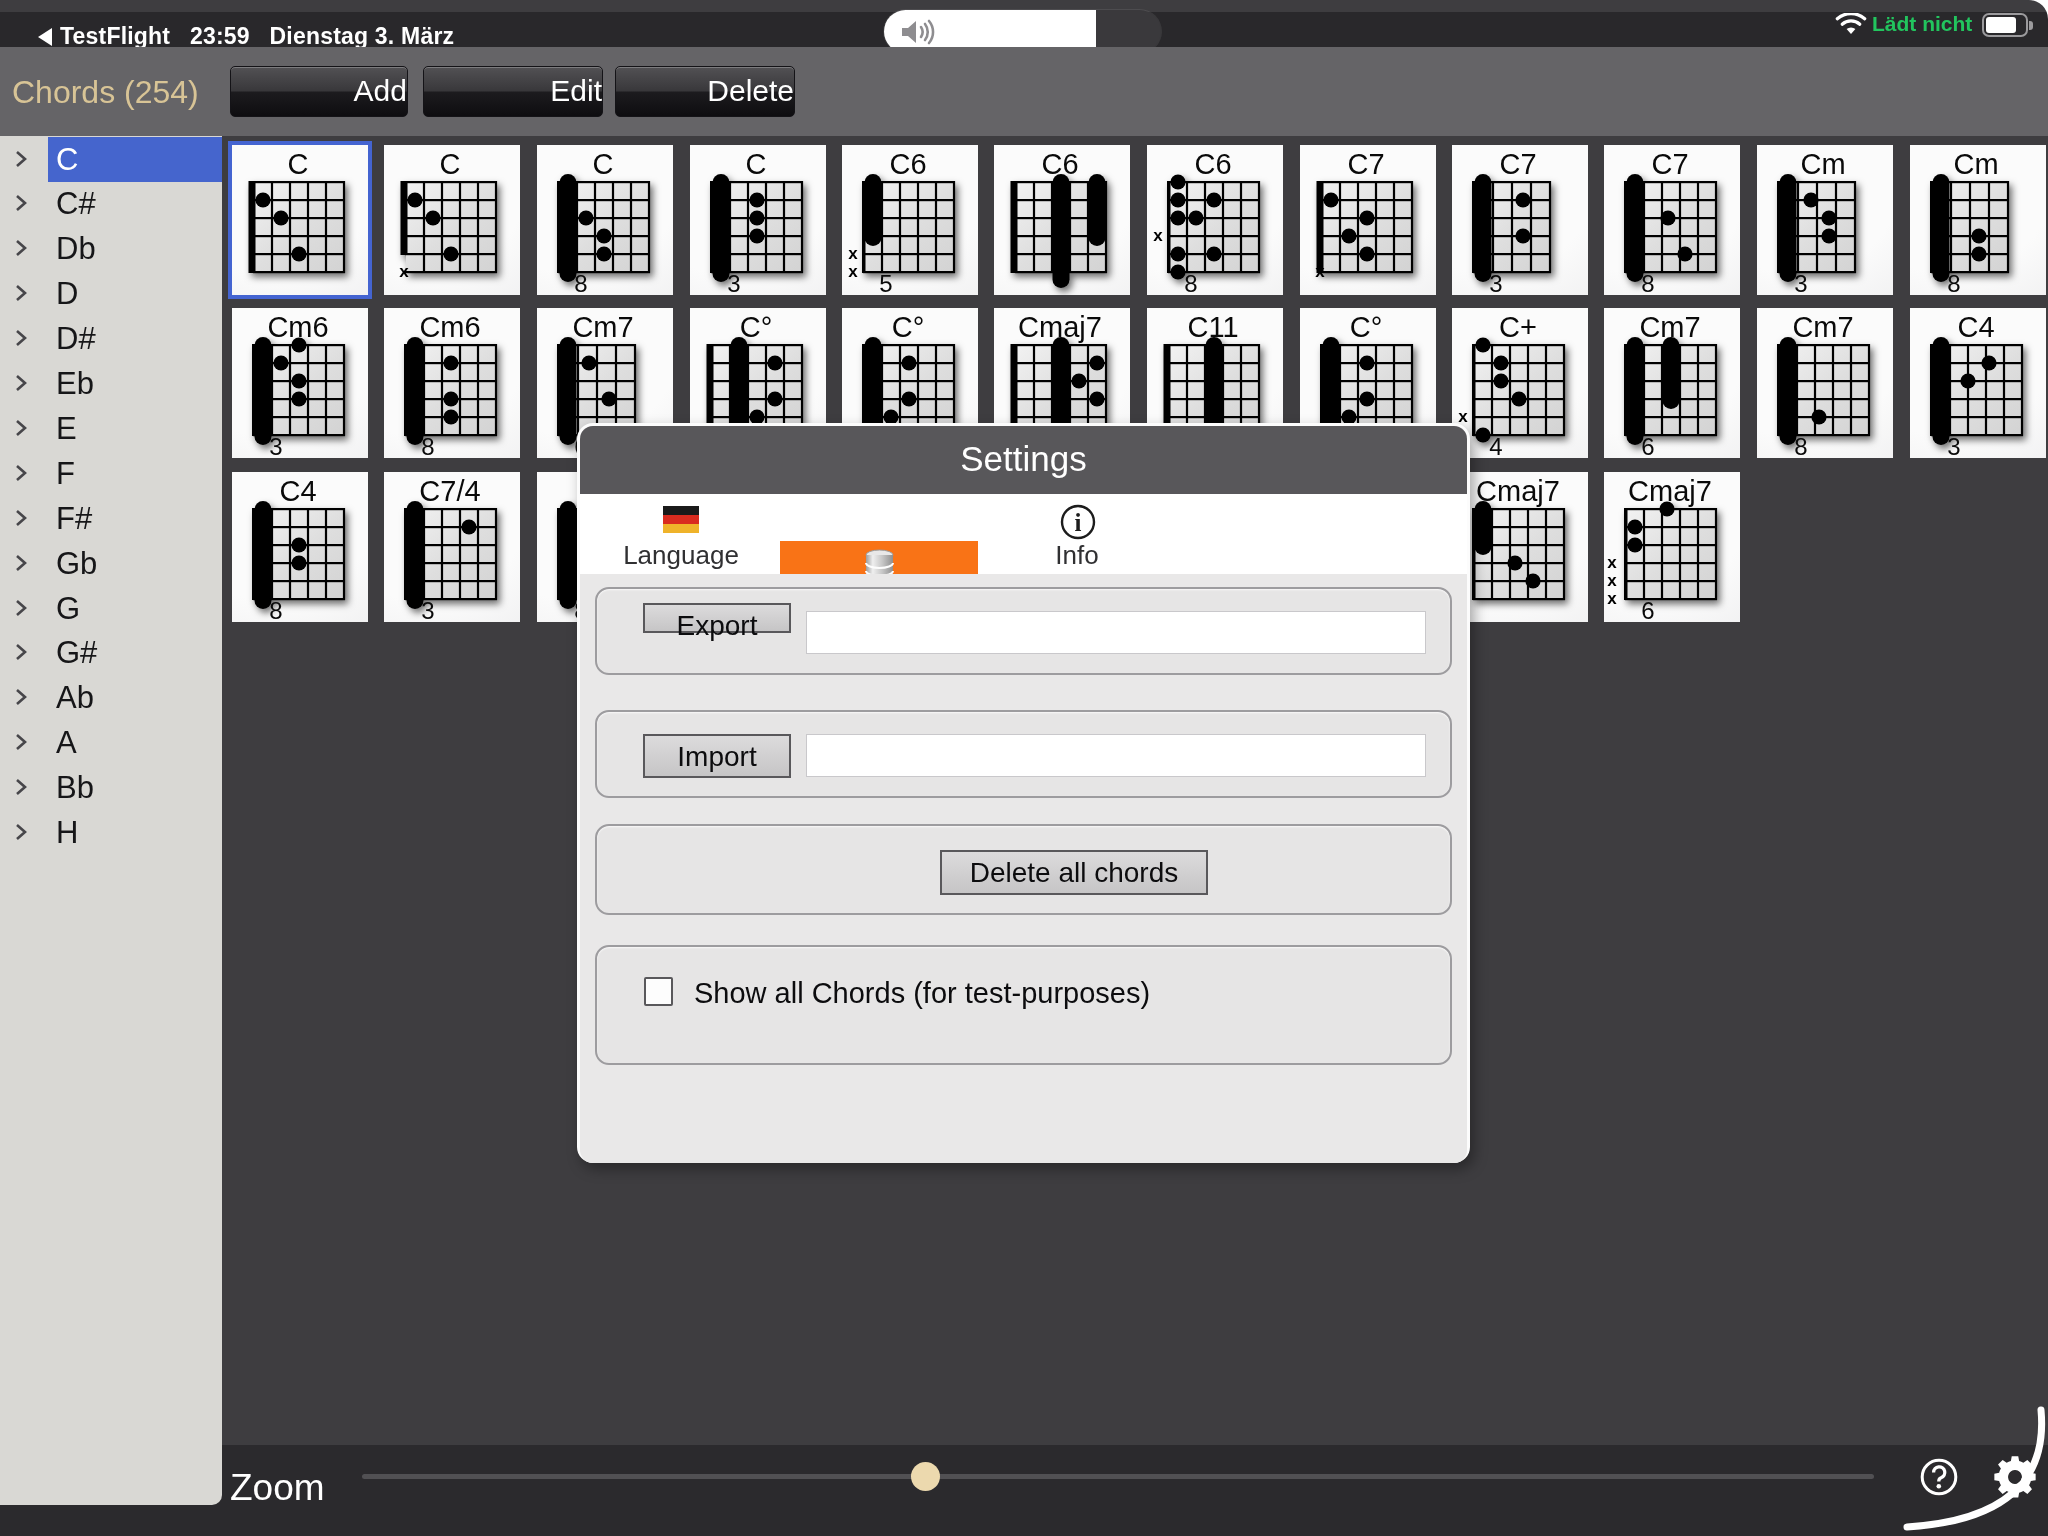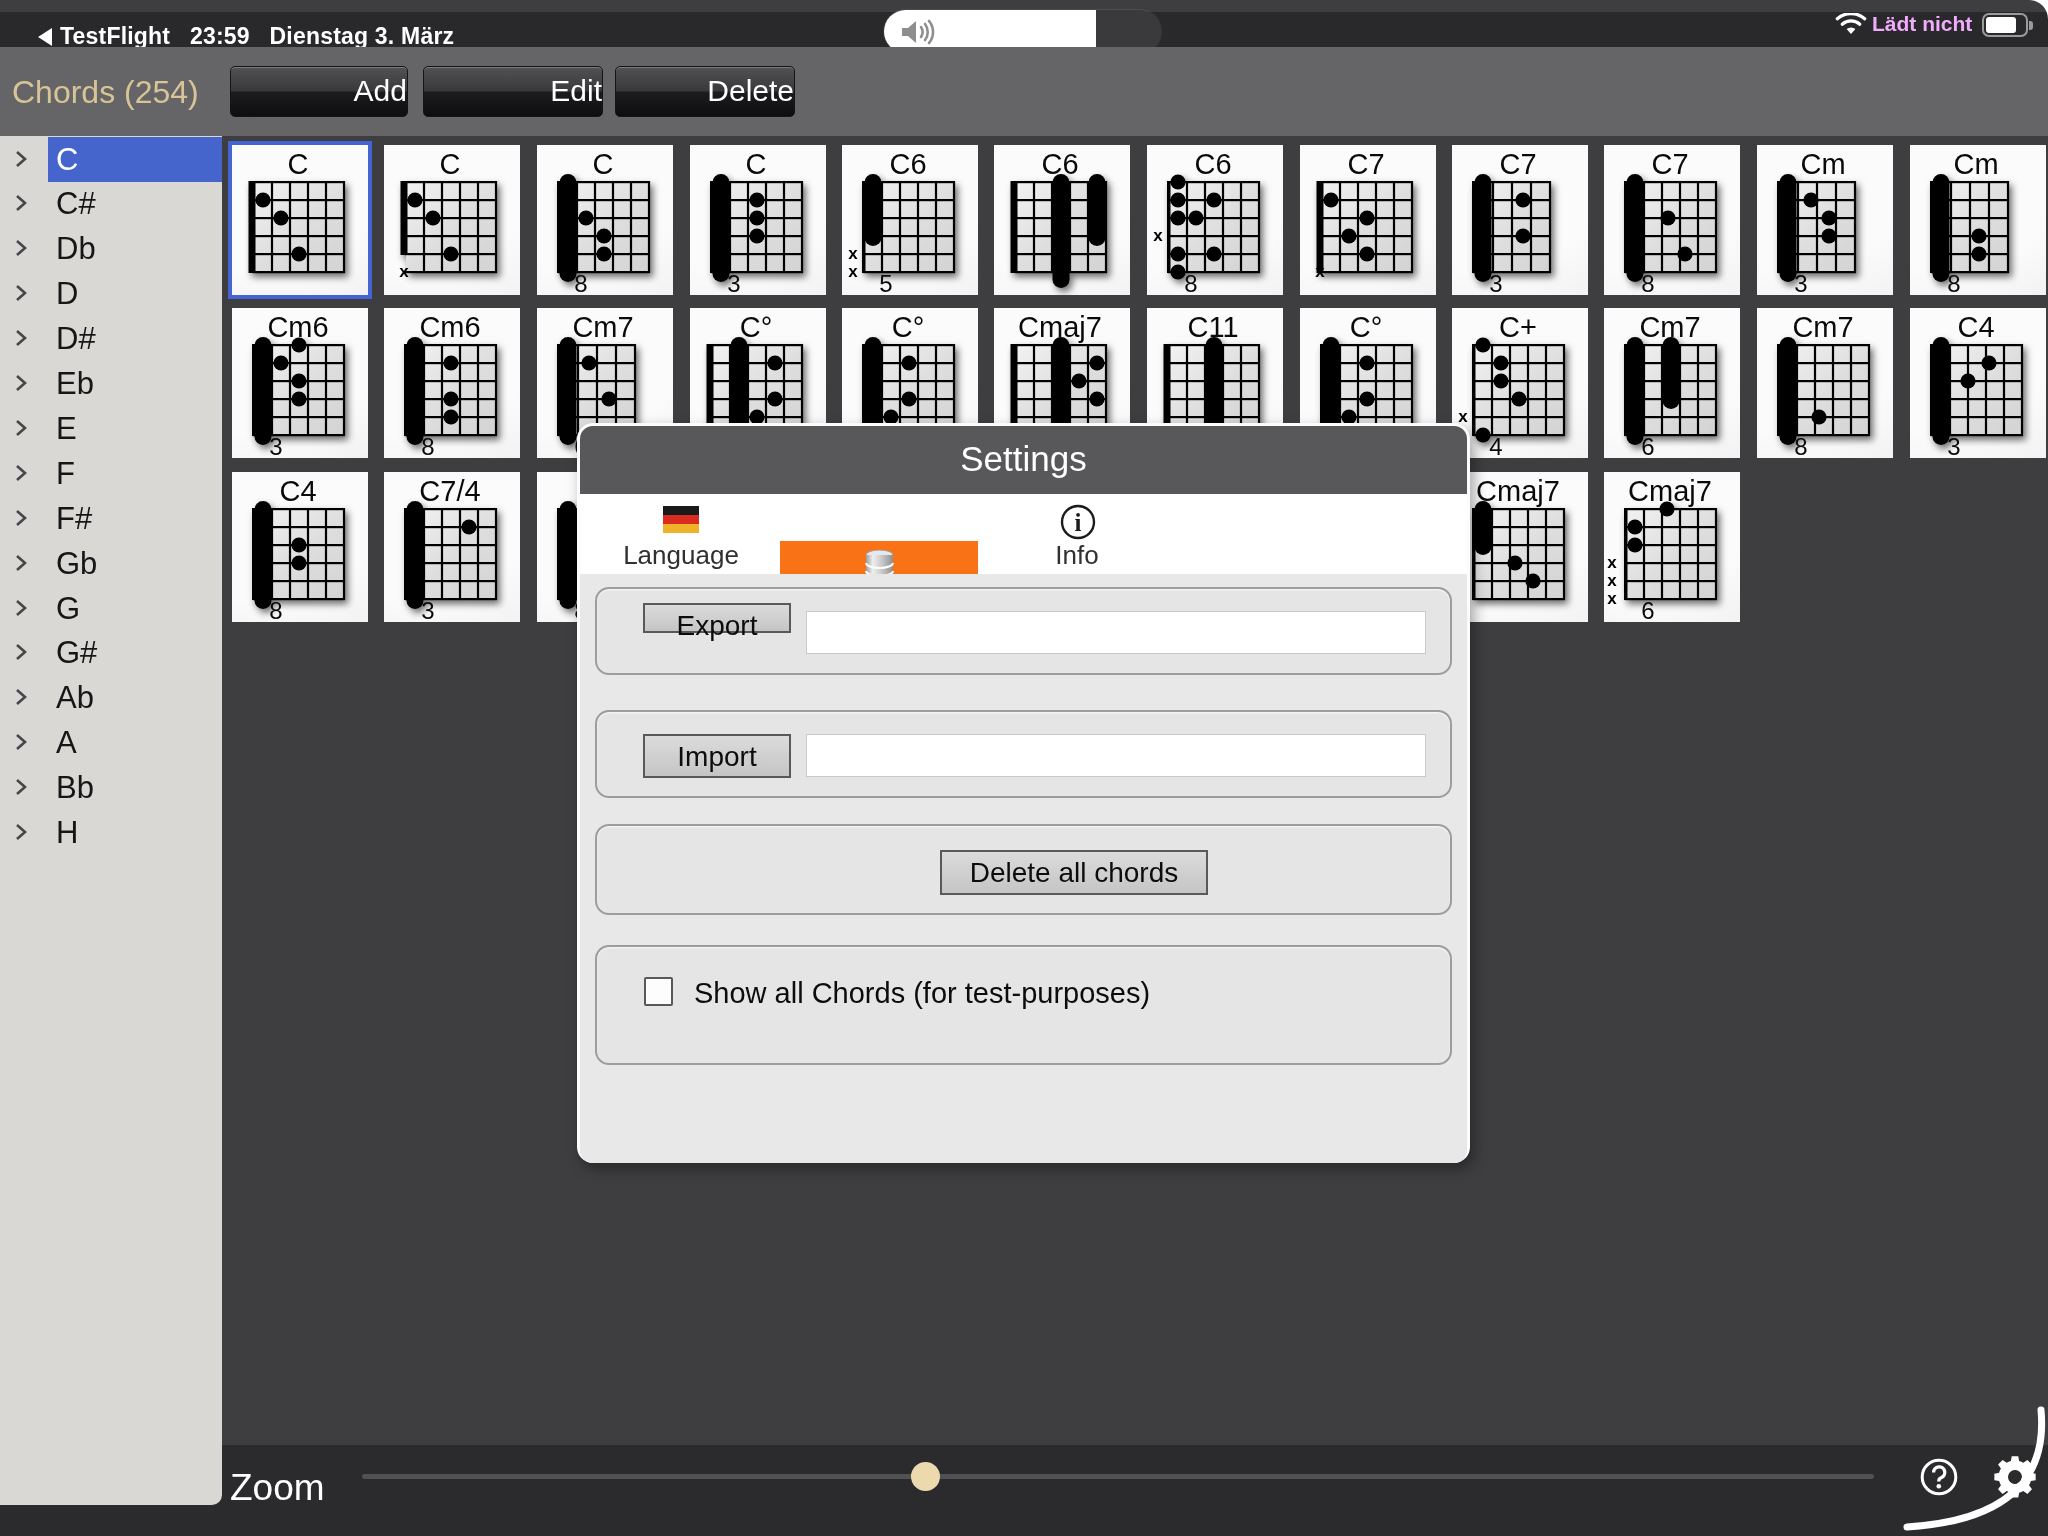--- a/index.html
+++ b/index.html
@@ -1007,21 +1007,21 @@
   <svg width="40" height="26" viewBox="0 0 40 26">
     <path d="M2 9 h6 l8-7 v22 l-8-7 h-6 z" fill="#8e8d90"></path>
     <path d="M21 8 a9 9 0 0 1 0 10 M25 5 a13 13 0 0 1 0 16 M29 2 a17 17 0 0 1 0 22" fill="none" stroke="#8e8d90" stroke-width="2.6" stroke-linecap="round"></path>
   </svg>
 </div>
 <svg class="wifi" width="32" height="24" viewBox="0 0 32 24">
   <path d="M16 21 l-4.4-5 a6.8 6.8 0 0 1 8.8 0 z" fill="#fff"></path>
   <path d="M7.2 11.2 a13.2 13.2 0 0 1 17.6 0" fill="none" stroke="#fff" stroke-width="3.2" stroke-linecap="round"></path>
   <path d="M2.3 5.8 a20.6 20.6 0 0 1 27.4 0" fill="none" stroke="#fff" stroke-width="3.2" stroke-linecap="round"></path>
 </svg>
-<div class="status-r" style="position:absolute;left:1872px;top:12px;font-size:21px;font-weight:bold;color:#f0abfc;">Lädt nicht</div>
+<div class="status-r" style="position:absolute;left:1872px;top:12px;font-size:21px;font-weight:bold;color:#22c55e;">Lädt nicht</div>
 <div class="batt">
     <div class="in"></div>
     <div class="nub"></div>
   </div>
 
 <div class="header">
   <div class="chords">Chords (254)</div>
   <div class="hbtn" style="left:230px;width:178px;">Add</div>
   <div class="hbtn" style="left:423px;width:180px;">Edit</div>
   <div class="hbtn" style="left:615px;width:180px;">Delete</div>

